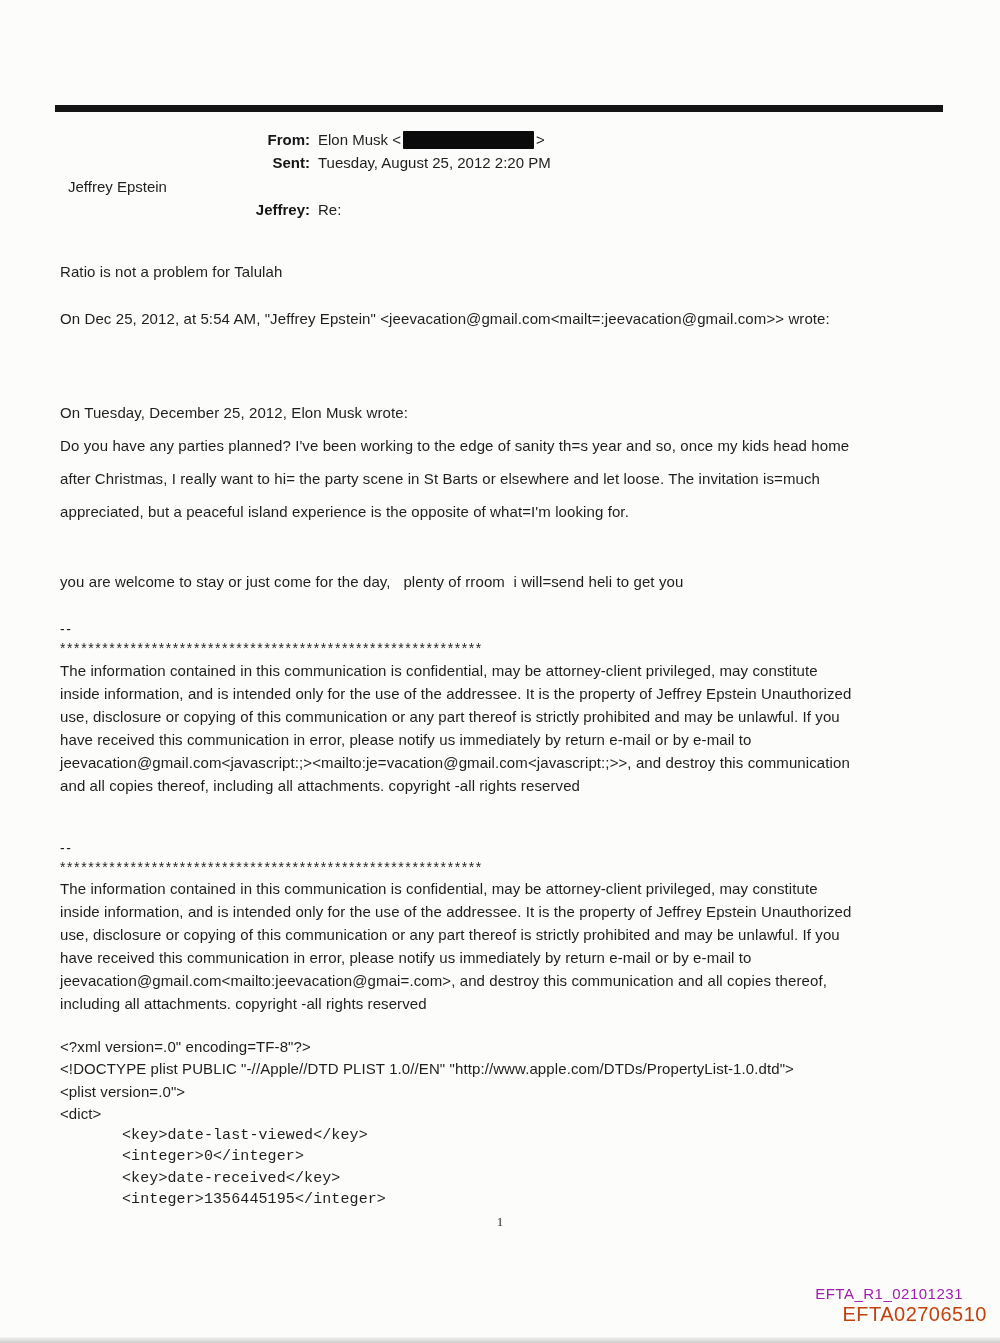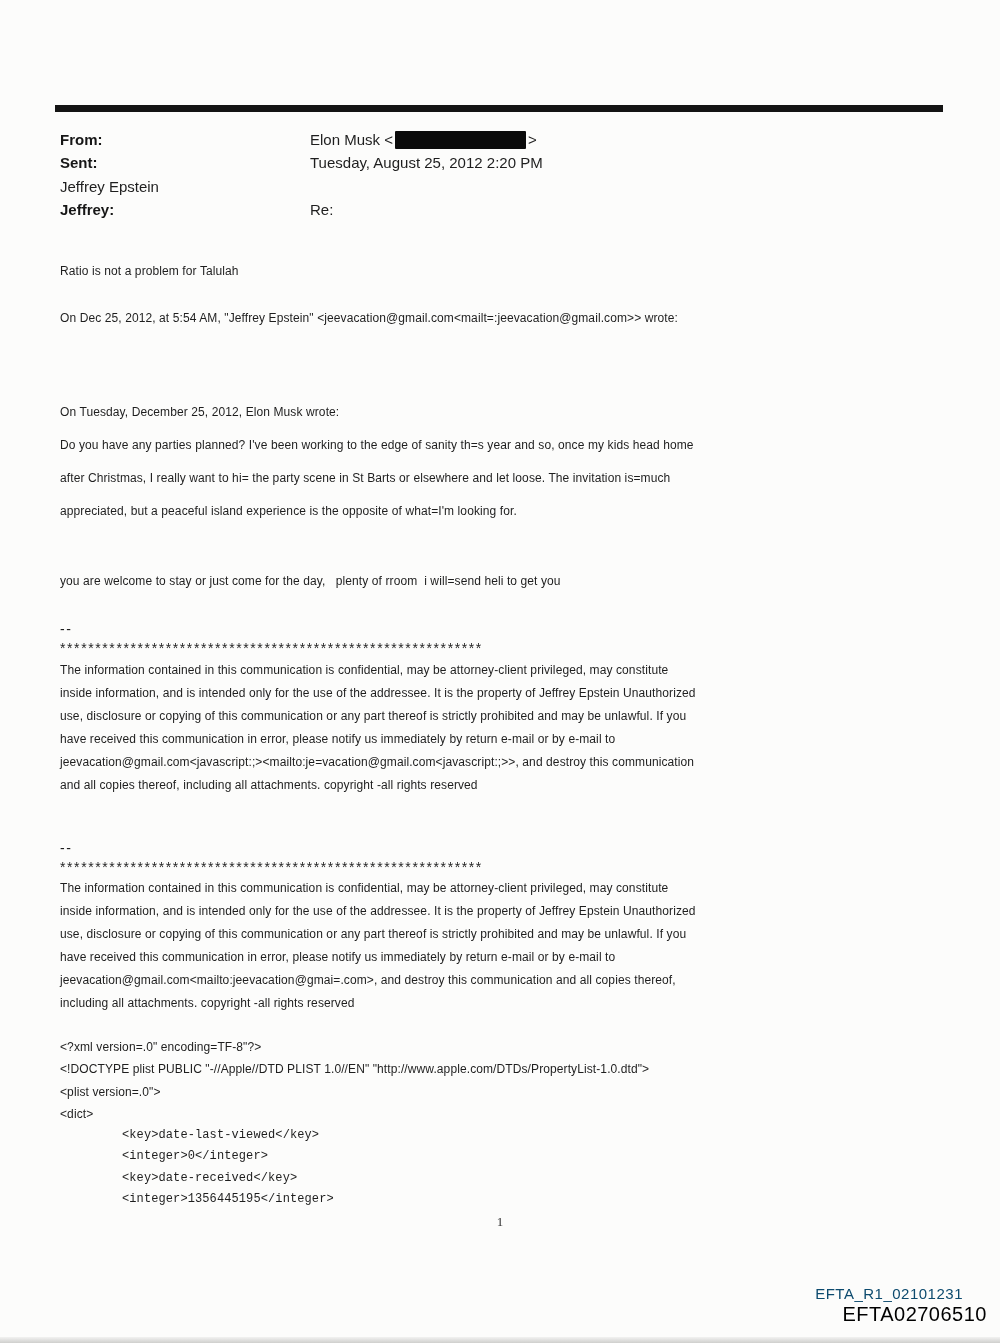--- a/index.html
+++ b/index.html
@@ -9,49 +9,49 @@
     background:#fcfcfb;
     font-family:"Liberation Sans", sans-serif;
     color:#1e1e1e;
     overflow:hidden;
   }
   .rule {
     position:absolute; left:55px; top:105px;
     width:888px; height:7px; background:#141414;
   }
   .meta { position:absolute; left:60px; top:128px; }
-  .meta-row { display:flex; line-height:23.3px; font-size:15px; }
+  .meta-row { display:flex; line-height:23.3px; font-size:15px;text-align:right; }
   .meta-label { width:250px; font-weight:bold; color:#161616; }
-  .meta-value { white-space:pre; }
+  .meta-value { white-space:pre;margin-left:8px; }
   .redaction {
     display:inline-block; width:131px; height:18px;
     background:#0b0b0b; vertical-align:-4px; margin:0 2px;
     border-radius:1px;
   }
   .block {
     position:absolute; left:60px;
-    white-space:pre; font-size:12px; line-height:23px;
+    white-space:pre; font-size:15px; line-height:23px;
     letter-spacing:0.1px;
   }
   .sig { line-height:19px; letter-spacing:1.6px; font-size:14px; }
   .plist { line-height:22.4px; }
   .plist-ind { left:122px; line-height:21.3px;font-family:Liberation Mono, monospace; }
   .tuesday { line-height:33px; }
   .page-number {
     position:absolute; left:0; top:1214px; width:1000px;
     text-align:center; font-size:13px; color:#333;
     font-family:"Liberation Serif", serif;
   }
   .bates-small {
     position:absolute; right:37px; top:1285px;
-    font-size:15px; letter-spacing:0.5px; color:#0c4a6e;
+    font-size:15px; letter-spacing:0.5px; color:#a21caf;
   }
   .bates-large {
     position:absolute; right:13px; top:1303px;
-    font-size:20px; letter-spacing:0.5px; color:#000000;
+    font-size:20px; letter-spacing:0.5px; color:#c2410c;
   }
   .scan-edge {
     position:absolute; left:0; bottom:0; width:1000px; height:6px;
     background:linear-gradient(#f2f2f1, #cfcfcd);
   }
 </style>
 </head>
 <body>
 
 <div class="page">

